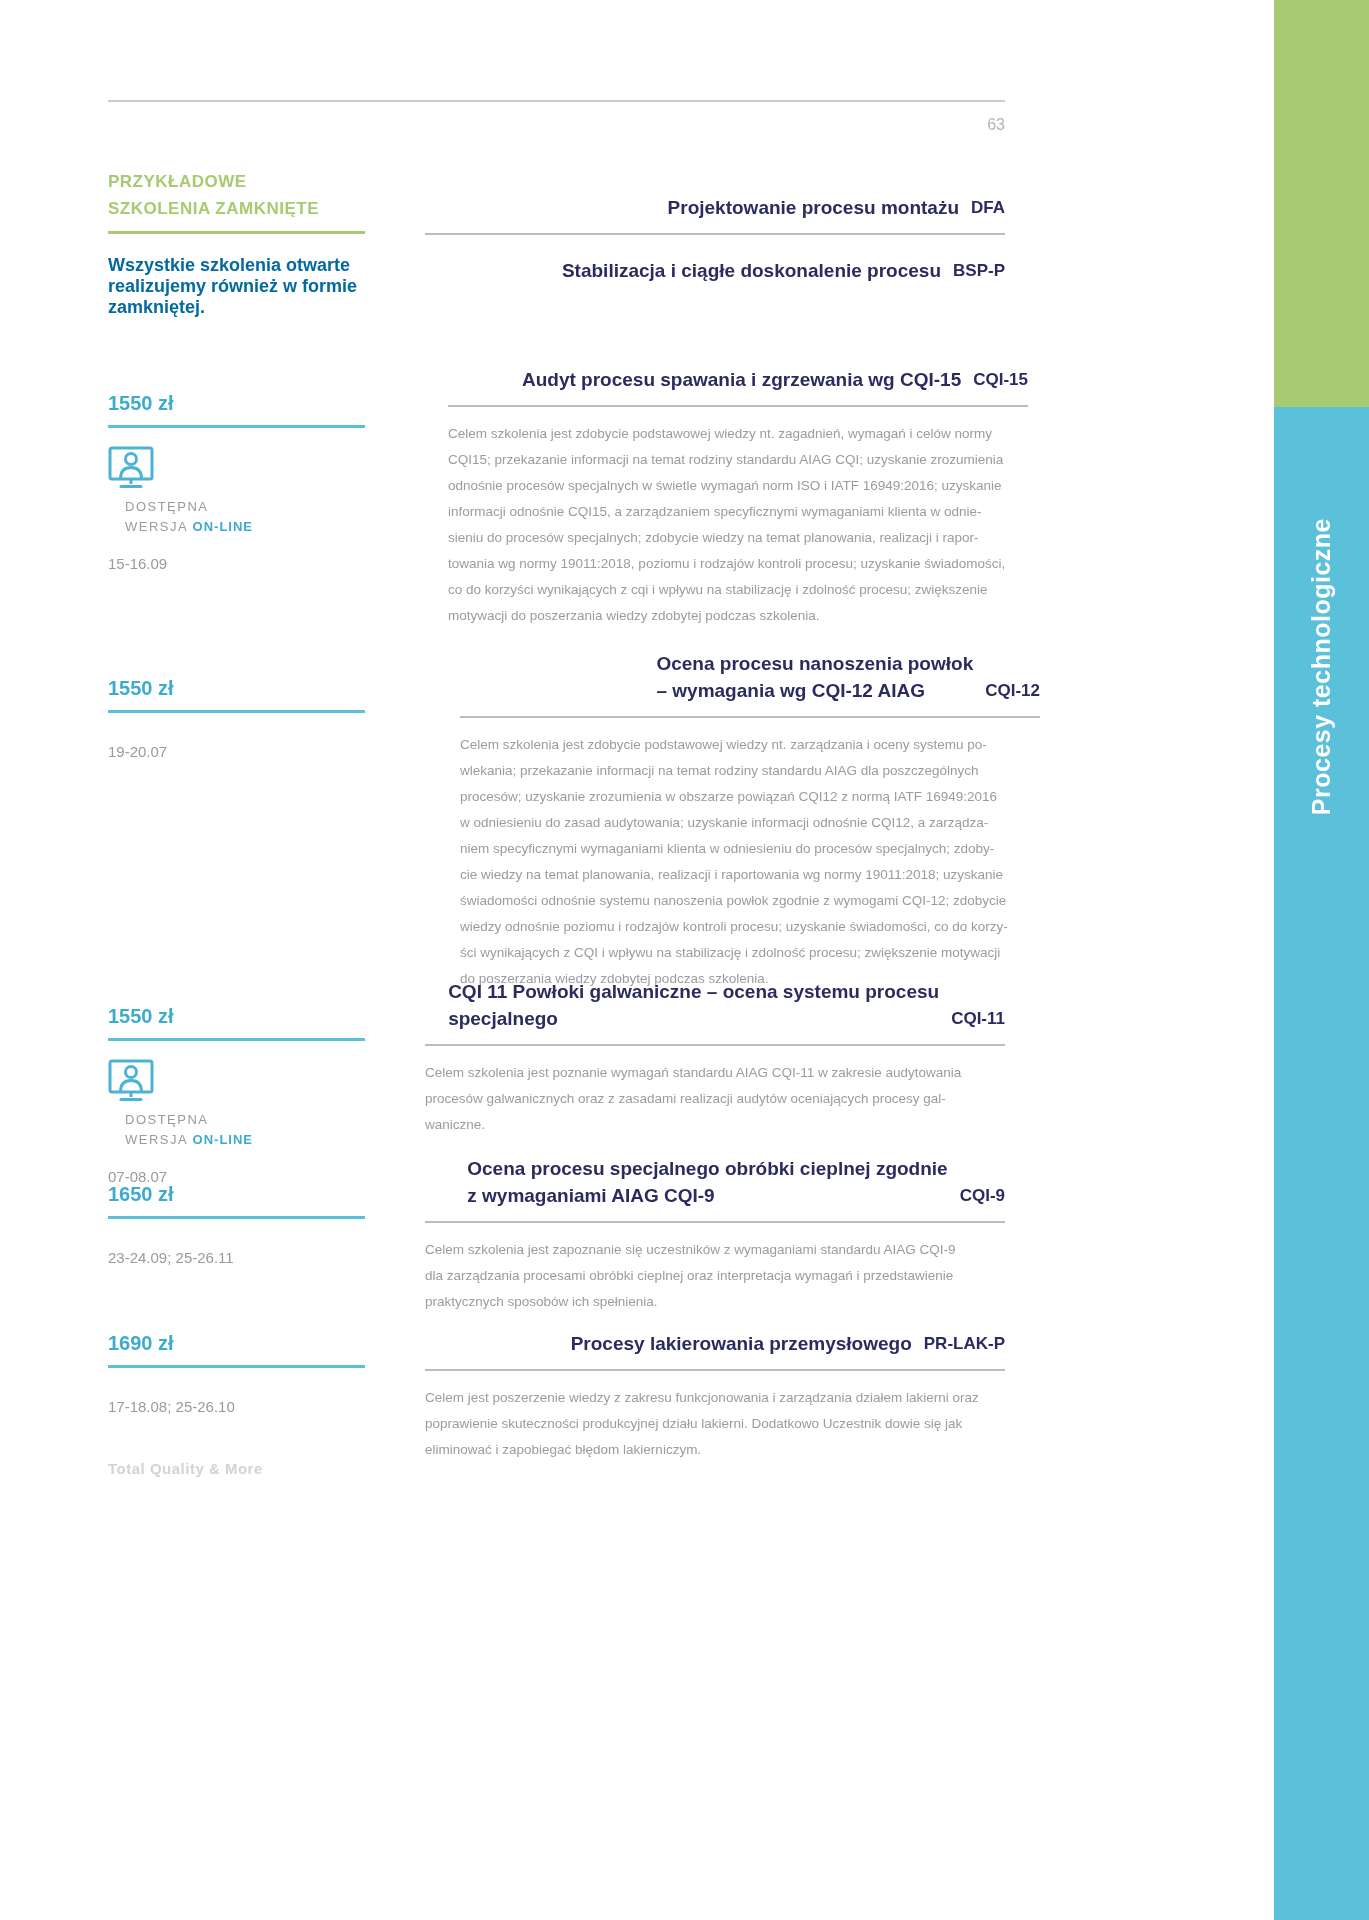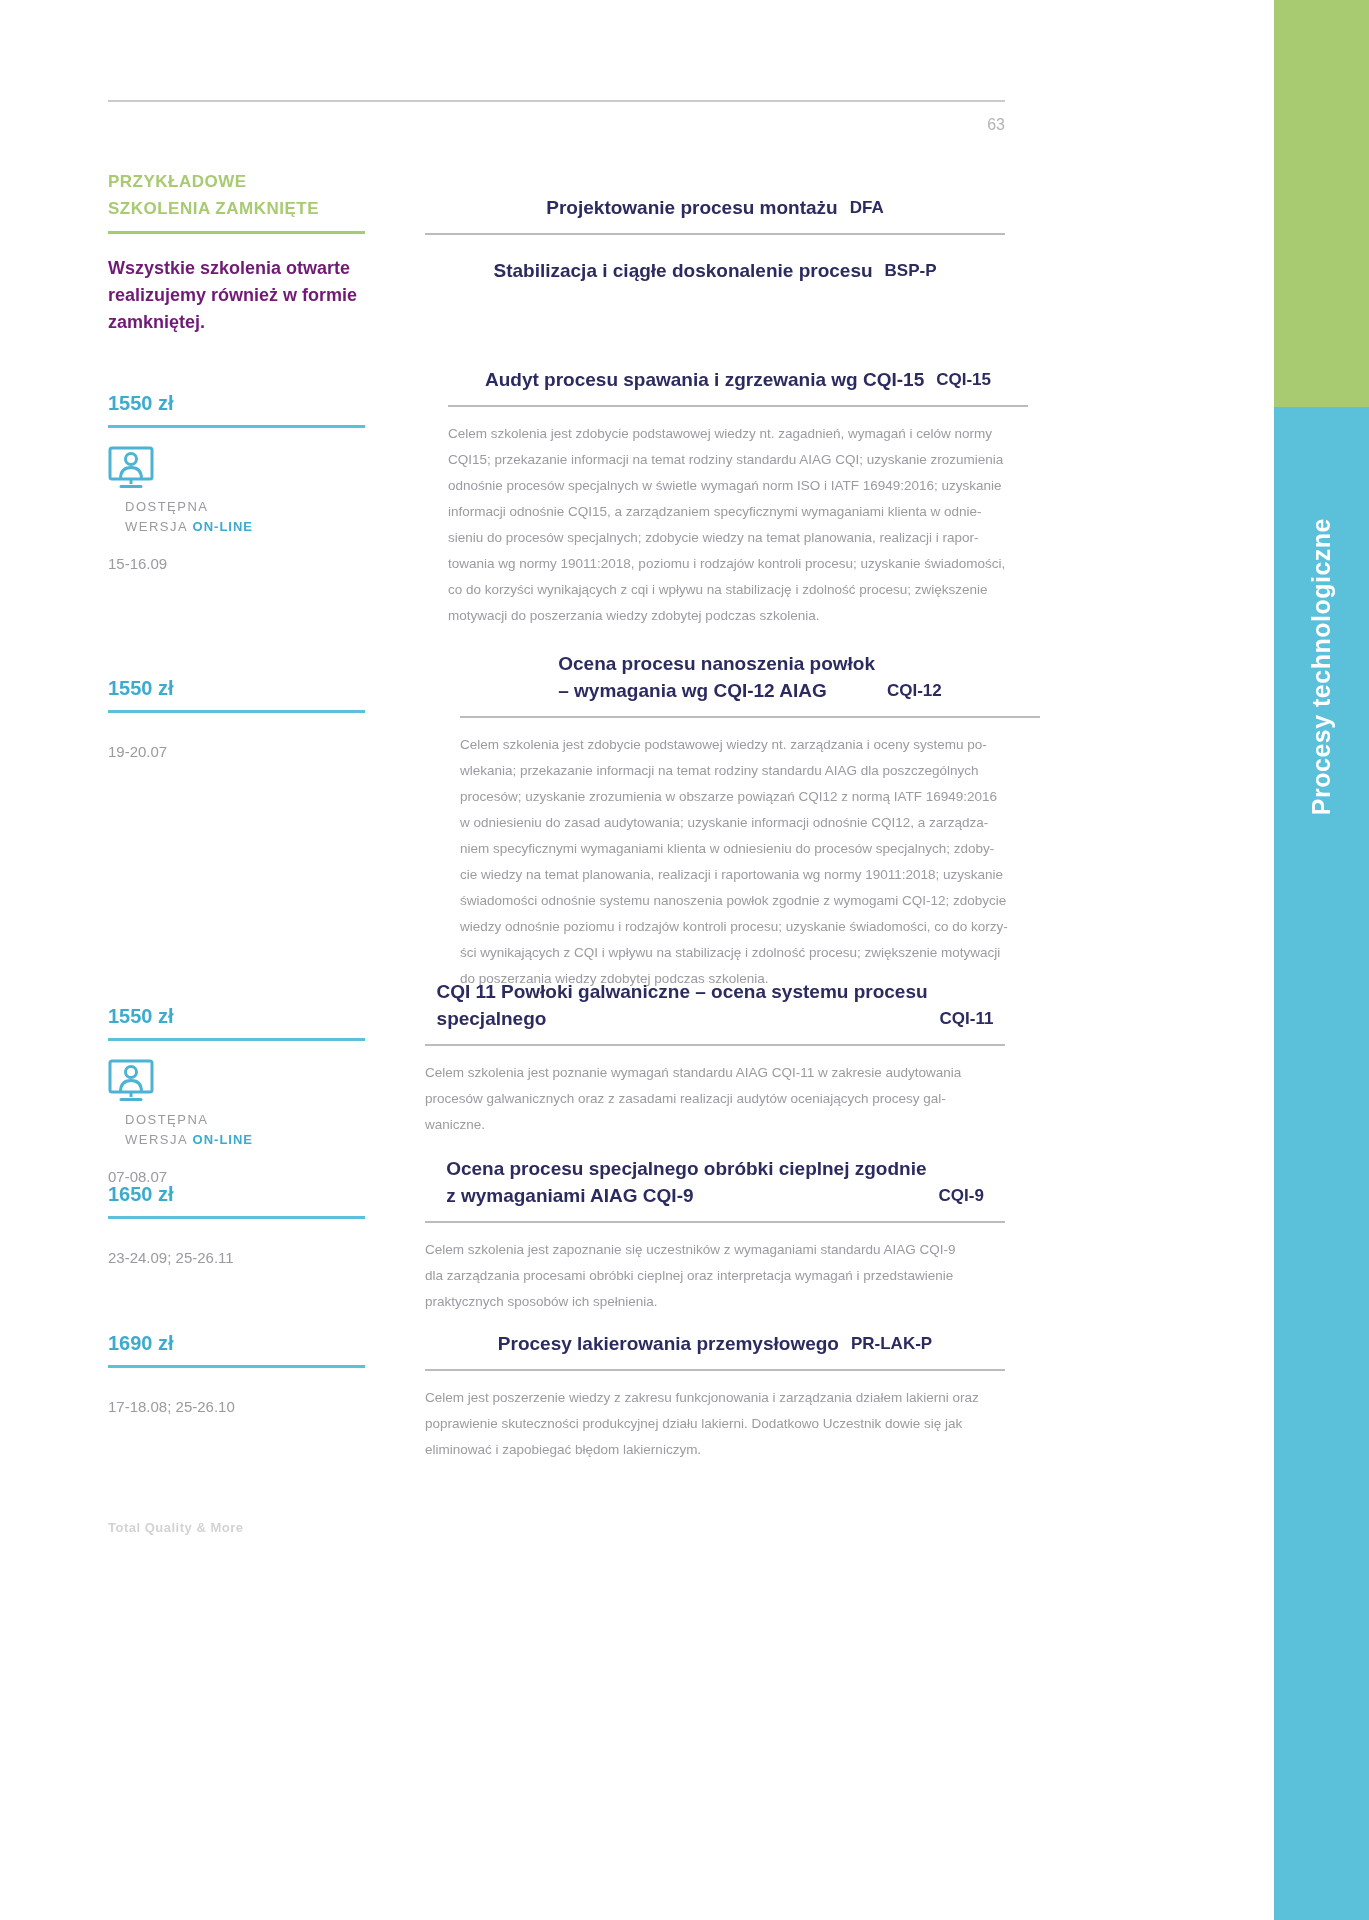--- a/index.html
+++ b/index.html
@@ -24,36 +24,36 @@
   }
   
   .top-rule{position:absolute;left:108px;top:100px;width:897px;height:2px;background:#cbcbce;}
   .page-number{position:absolute;left:705px;top:116px;width:300px;text-align:right;
     font-size:16px;color:#b3b3b7;}
   .closed-heading{position:absolute;left:108px;top:168px;width:300px;
     color:#a8ca70;font-weight:bold;font-size:17px;line-height:27px;
     letter-spacing:.5px;white-space:pre-line;}
   .green-rule{position:absolute;left:108px;top:231px;width:257px;height:3px;background:#a8ca70;}
   .closed-intro{position:absolute;left:108px;top:255px;width:300px;
-    color:#701a75;font-weight:bold;font-size:18px;line-height:27px;white-space:pre-line;}
+    color:#0369a1;font-weight:bold;font-size:18px;line-height:21px;white-space:pre-line;}
   .entry{position:absolute;left:108px;width:257px;}
   .price{color:#3dabce;font-weight:bold;font-size:20px;line-height:27px;}
   .price-rule{margin-top:8px;width:257px;height:3px;background:#5bc0da;}
   .badge{margin-top:18px;display:flex;align-items:flex-start;flex-direction:column;}
   .badge svg{display:block;}
   .badge-text{margin-left:17px;margin-top:5px;font-size:13px;line-height:20px;
     color:#9a9aa0;letter-spacing:1.5px;}
   .online{color:#3dabce;font-weight:bold;letter-spacing:1px;}
   .date{margin-top:26px;color:#9a9aa0;font-size:15px;line-height:26px;}
   .date.after-badge{margin-top:14px;}
-  .footer-brand{position:absolute;left:108px;top:1520px;
-    color:#d3d3d6;font-weight:bold;font-size:13px;letter-spacing:.5px;}
+  .footer-brand{position:absolute;left:108px;top:1460px;
+    color:#d3d3d6;font-weight:bold;font-size:15px;letter-spacing:.5px;}
   
   .course{position:absolute;left:425px;width:580px;}
-  .course-head{display:flex;justify-content:center;align-items:flex-end;}
+  .course-head{display:flex;justify-content:flex-end;align-items:flex-end;}
   .course-title{color:#2b2b60;font-weight:bold;font-size:19px;line-height:27px;white-space:pre-line;}
   .course-code{color:#2b2b60;font-weight:bold;font-size:17px;line-height:27px;white-space:nowrap;padding-left:12px;}
   .course-rule{margin-top:12px;width:580px;height:2px;background:#bcbcbf;}
   .course-desc{margin-top:14px;color:#9b9ba1;font-size:13.5px;line-height:26px;white-space:pre-line;}
   
   #c0{top:194px;} #c1{top:257px;} #c2{top:366px;margin-left:23px;} #c3{top:650px;margin-left:35px;}
   #c4{top:978px;} #c5{top:1155px;} #c6{top:1330px;}
   #e0{top:390px;} #e1{top:675px;} #e2{top:1003px;} #e3{top:1181px;} #e4{top:1330px;}
 </style>
 </head>

